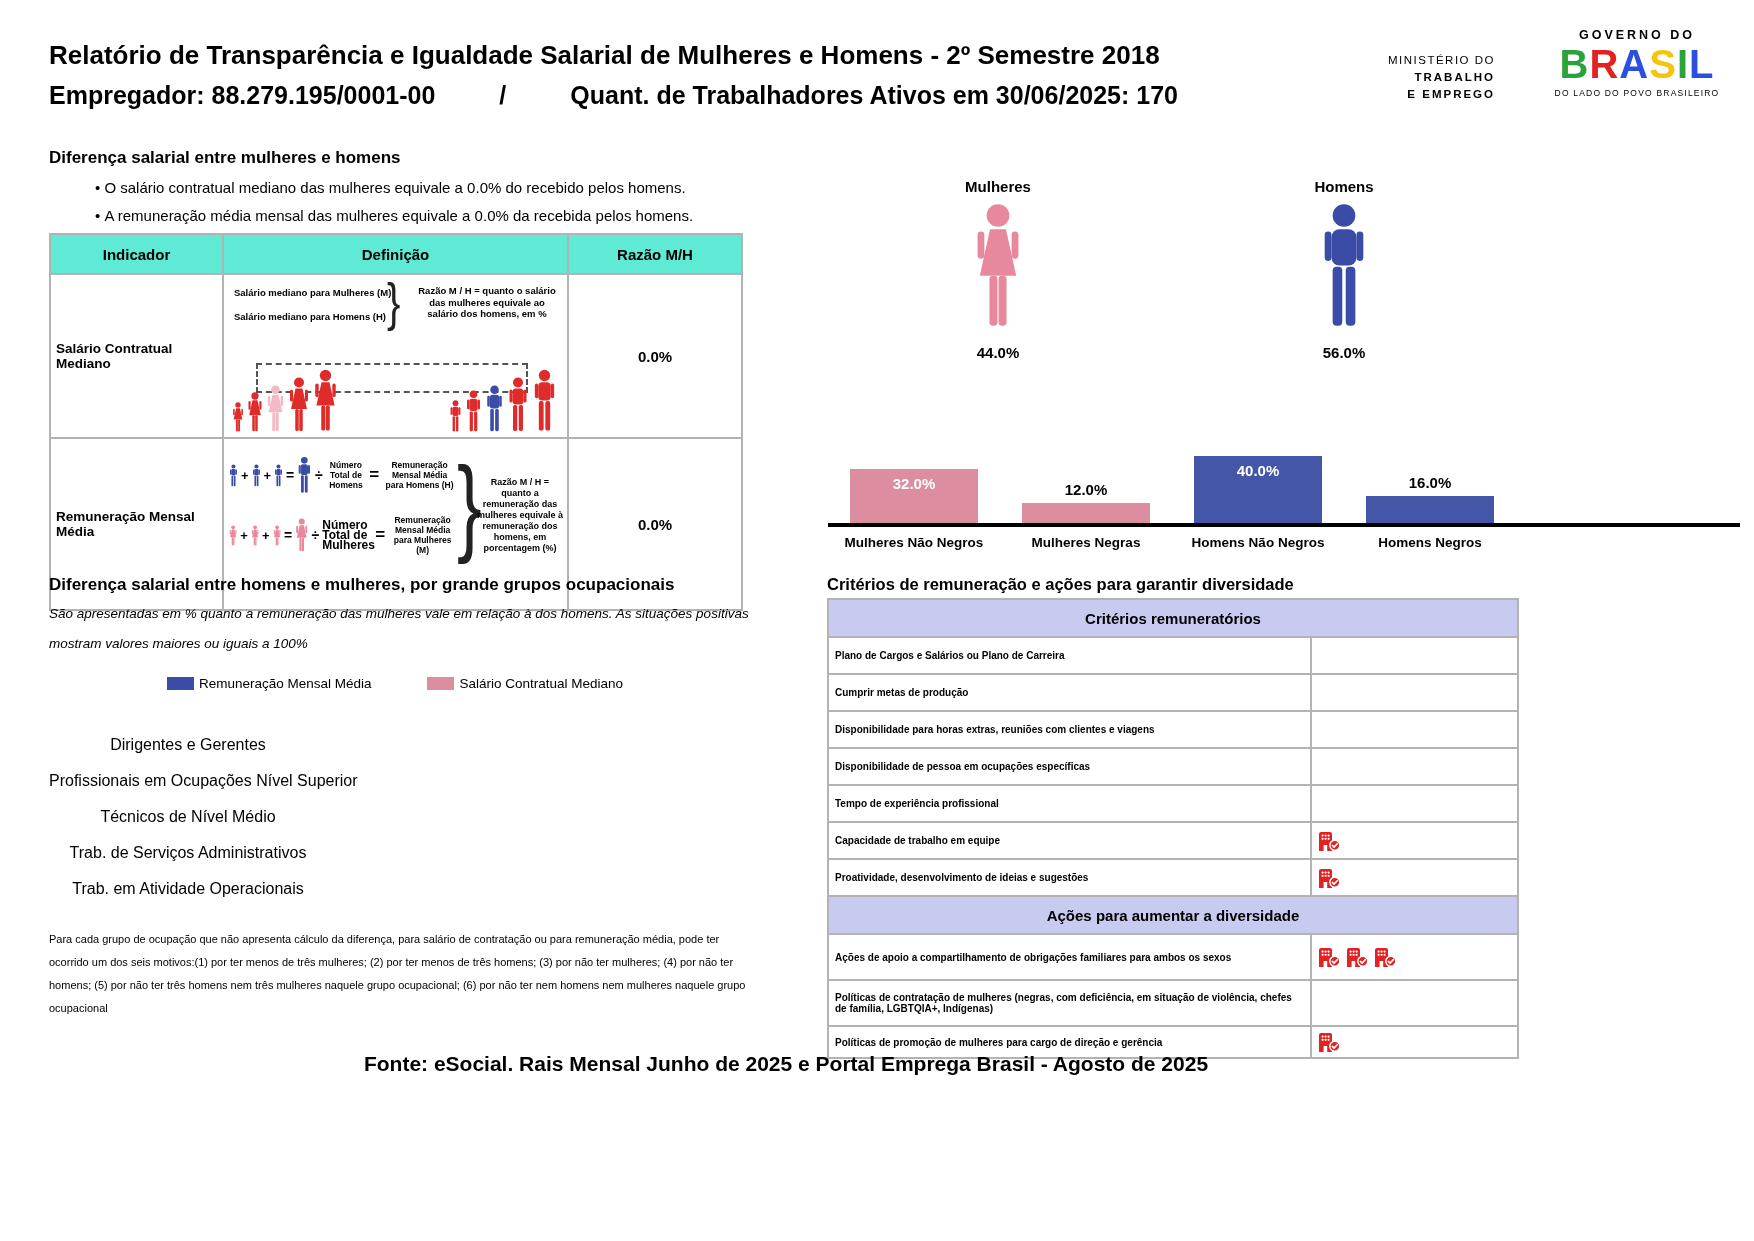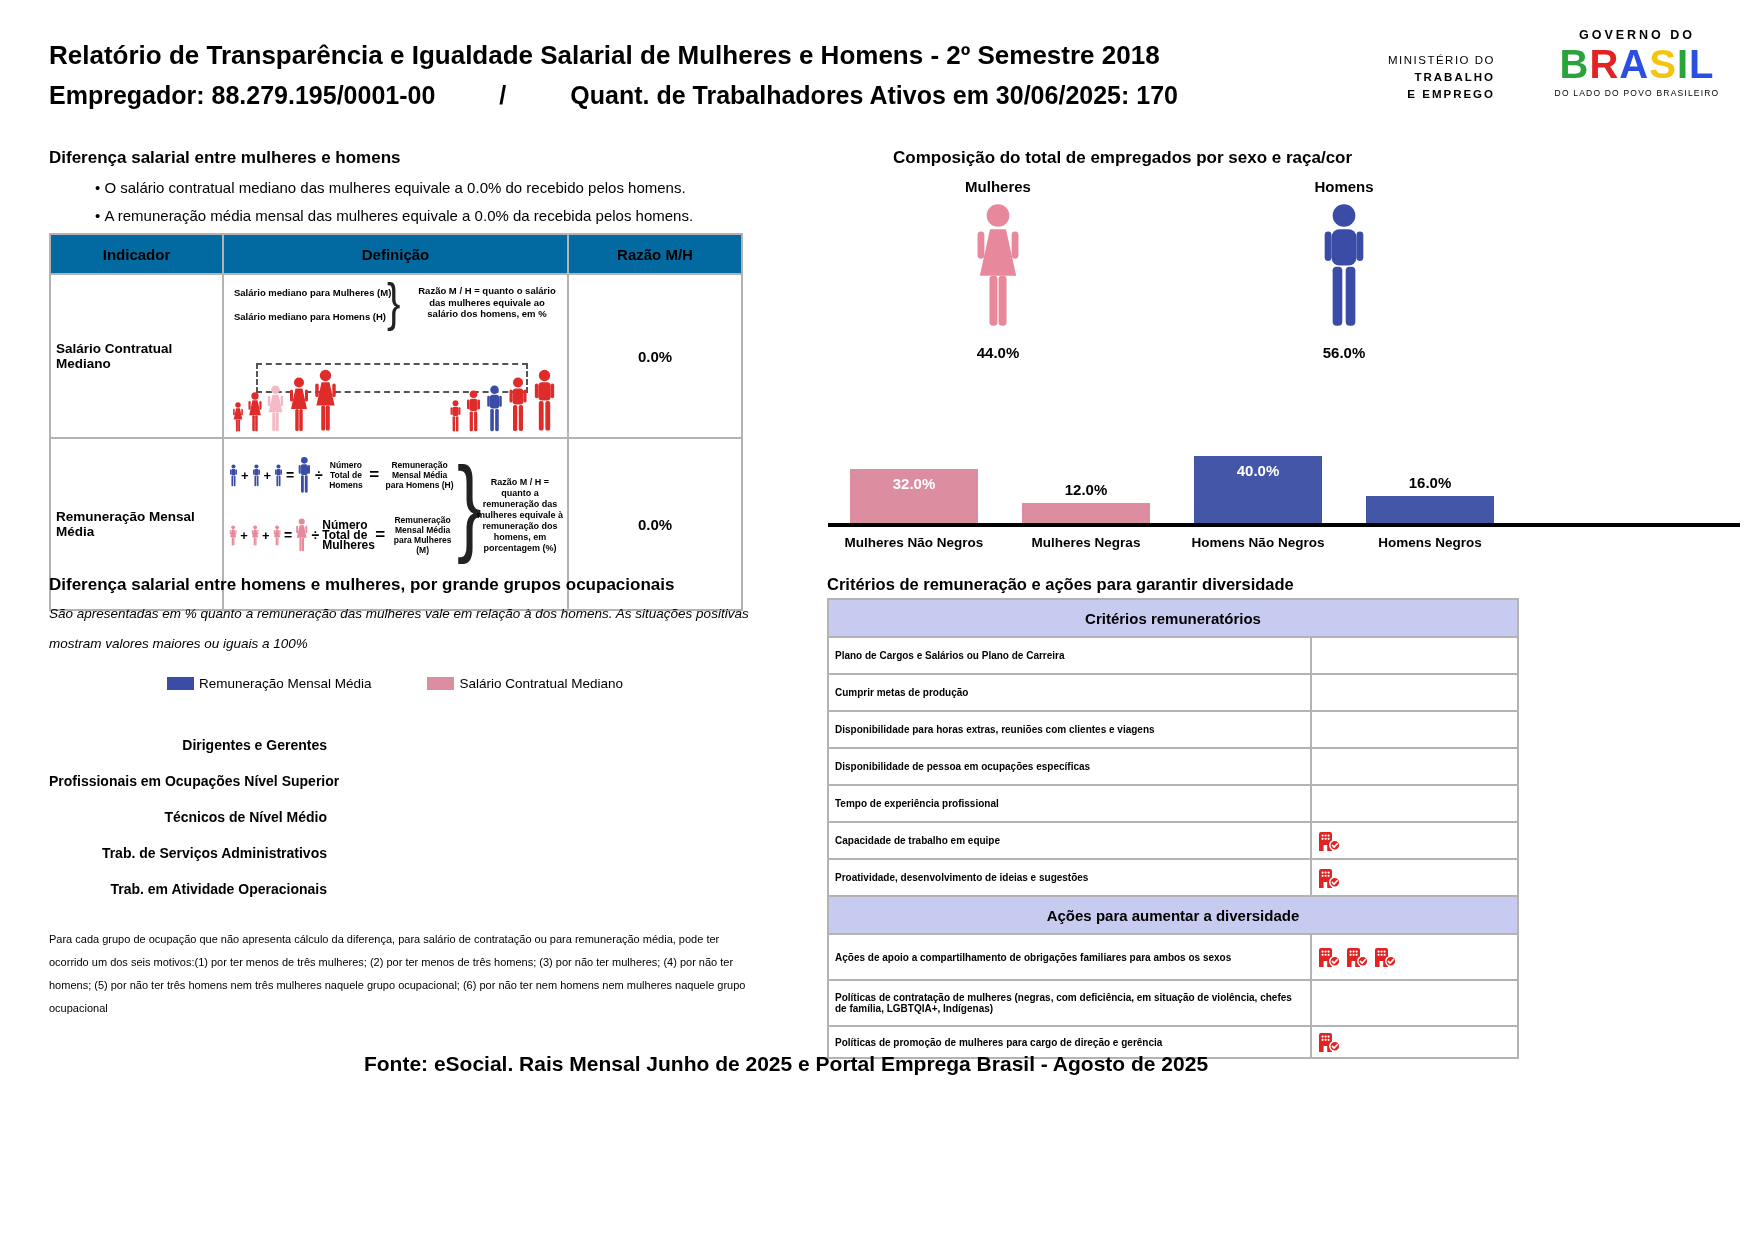--- a/index.html
+++ b/index.html
@@ -15,21 +15,21 @@
   .gov-top{font-size:12.5px;font-weight:bold;letter-spacing:3px;}
   .gov-word{font-size:40px;font-weight:bold;letter-spacing:1px;line-height:44px;font-stretch:condensed;}
   .gov-bottom{font-size:8.5px;letter-spacing:1.2px;margin-top:2px;}
   
   .sec-title{font-size:17px;font-weight:bold;}
   
   .bullet{font-size:15px;}
   
   table.gap-table{position:absolute;left:49px;top:233px;border-collapse:collapse;table-layout:fixed;width:692px;}
   table.gap-table td,table.gap-table th{border:2px solid #b3b3b3;padding:0;vertical-align:middle;}
-  table.gap-table th{background:#0369a1;font-size:15px;font-weight:bold;height:38px;}
+  table.gap-table th{background:#5eead4;font-size:15px;font-weight:bold;height:38px;}
   .ind-cell{font-size:13.5px;font-weight:bold;padding-left:5px !important;padding-right:4px !important;}
   .ratio-cell{font-size:15px;font-weight:bold;text-align:center;}
   .def-cell{position:relative;overflow:hidden;}
   .def1{height:162px;} .def2{height:170px;}
   .mini{font-size:9.5px;font-weight:bold;line-height:11.5px;}
   .brace{font-weight:400;color:#222;}
   .dash-box{border:2px dashed #555;}
   .fig-row{display:flex;align-items:flex-end;gap:3px;}
   .f-red{fill:#e02b2b;} .f-faded{fill:#f3b9c4;} .f-blue{fill:#3a4ca6;} .f-pink{fill:#e8889c;}
   .op{font-weight:bold;}
@@ -41,21 +41,21 @@
   .bar-slot{position:absolute;bottom:0;width:128px;height:100%;}
   .bar{position:absolute;bottom:0;left:0;width:100%;}
   .bval{position:absolute;width:100%;text-align:center;font-size:15px;font-weight:bold;}
   .bcat{position:absolute;top:calc(100% + 12px);left:-26px;width:180px;text-align:center;font-size:13.5px;font-weight:bold;}
   .baseline{position:absolute;left:828px;top:523px;width:912px;height:4px;background:#000;}
   
   .desc{font-size:13.5px;font-style:italic;}
   .legend{left:49px;top:676px;width:692px;display:flex;justify-content:center;gap:56px;font-size:13.5px;}
   .legend-item{display:flex;align-items:center;gap:5px;}
   .sw{width:27px;height:13px;display:inline-block;}
-  .cats{left:49px;top:727px;width:278px;text-align:right;font-size:14px;font-weight:bold;}
+  .cats{left:49px;top:727px;width:278px;text-align:center;font-size:16px;font-weight:normal;}
   .cats div{height:36px;line-height:36px;white-space:nowrap;}
   .footnote{left:49px;top:928px;width:706px;font-size:11px;line-height:23px;}
   
   table.crit-table{position:absolute;left:827px;top:598px;border-collapse:collapse;table-layout:fixed;width:690px;}
   table.crit-table td{border:2px solid #b3b3b3;padding:2px 6px;font-size:10px;font-weight:bold;vertical-align:middle;}
   table.crit-table td.hdr{background:#c7cbef;text-align:center;font-size:15px;height:32px;}
   table.crit-table td.lab{height:31px;}
   .icons{display:flex;gap:5px;align-items:center;}
   
   .footer{left:0;top:1052px;width:1572px;text-align:center;font-size:21px;font-weight:bold;}
@@ -218,21 +218,20 @@
           </div>
           <div class="abs brace" style="left:233px;top:4px;font-size:74px;transform:scaleY(1.45);transform-origin:top;">}</div>
           <div class="abs mini" style="left:252px;top:38px;width:88px;text-align:center;font-size:9px;line-height:11px;">Razão M / H = quanto a remuneração das mulheres equivale à remuneração dos homens, em porcentagem (%)</div>
         </div>
       </td>
       <td class="ratio-cell">0.0%</td>
     </tr>
   </tbody>
     </table>
 
-  <div class="abs sec-title" style="left:893px;top:148px;">Composição do total de empregados por sexo e raça/cor</div>
   <div class="abs glabel" style="left:938px;top:178px;width:120px;">Mulheres</div>
   <div class="abs glabel" style="left:1284px;top:178px;width:120px;">Homens</div>
   <svg class="abs f-pink" style="left:973px;top:203px;" width="50" height="125">
       <use href="#sym-woman"></use>
     </svg>
   <svg class="abs f-blue" style="left:1319px;top:203px;" width="50" height="125">
       <use href="#sym-man"></use>
     </svg>
   <div class="abs pct" style="left:938px;top:344px;width:120px;">44.0%</div>
   <div class="abs pct" style="left:1284px;top:344px;width:120px;">56.0%</div>

